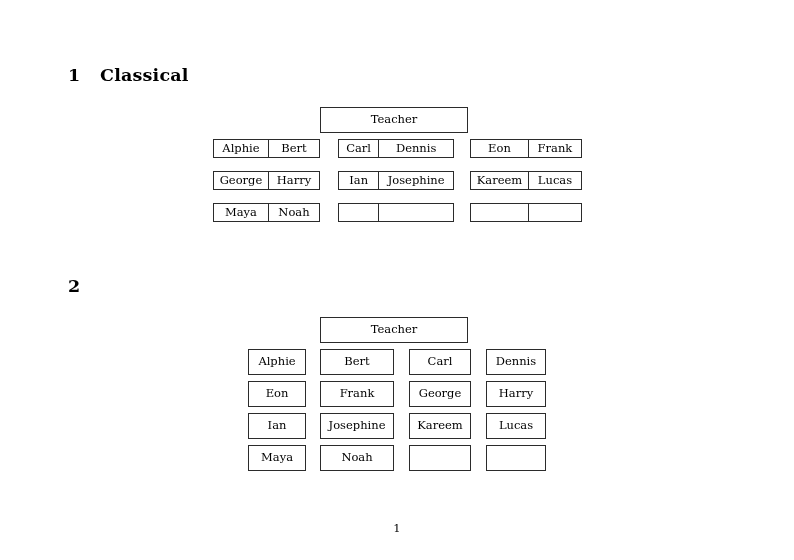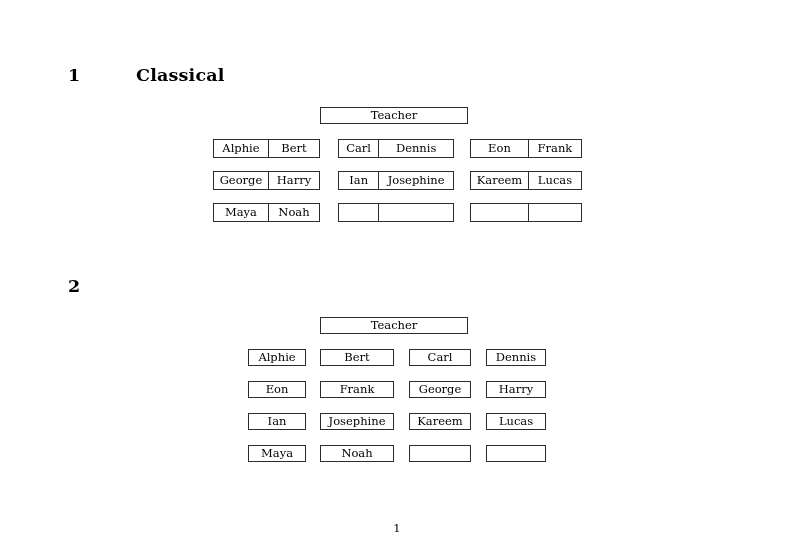--- a/index.html
+++ b/index.html
@@ -26,35 +26,34 @@
     font-size: 17.5px;
     letter-spacing: 0.2px;
     white-space: nowrap;
   }
   .section-heading .sec-num {
     width: 32px;
     display: inline-block;
   }
   .section-heading .sec-title {
     display: inline-block;
-    margin-left: 36px;
   }
 
   
   .box {
     position: absolute;
     box-sizing: border-box;
     border: 1px solid #2b2b2b;
     background: #ffffff;
     display: flex;
     align-items: center;
     justify-content: center;
     font-size: 11.5px;
     line-height: 1;
-    height: 17px;
+    height: 26px;
     white-space: nowrap;
   }
 
   
   .pair {
     position: absolute;
     box-sizing: border-box;
     border: 1px solid #2b2b2b;
     background: #ffffff;
     height: 19px;

